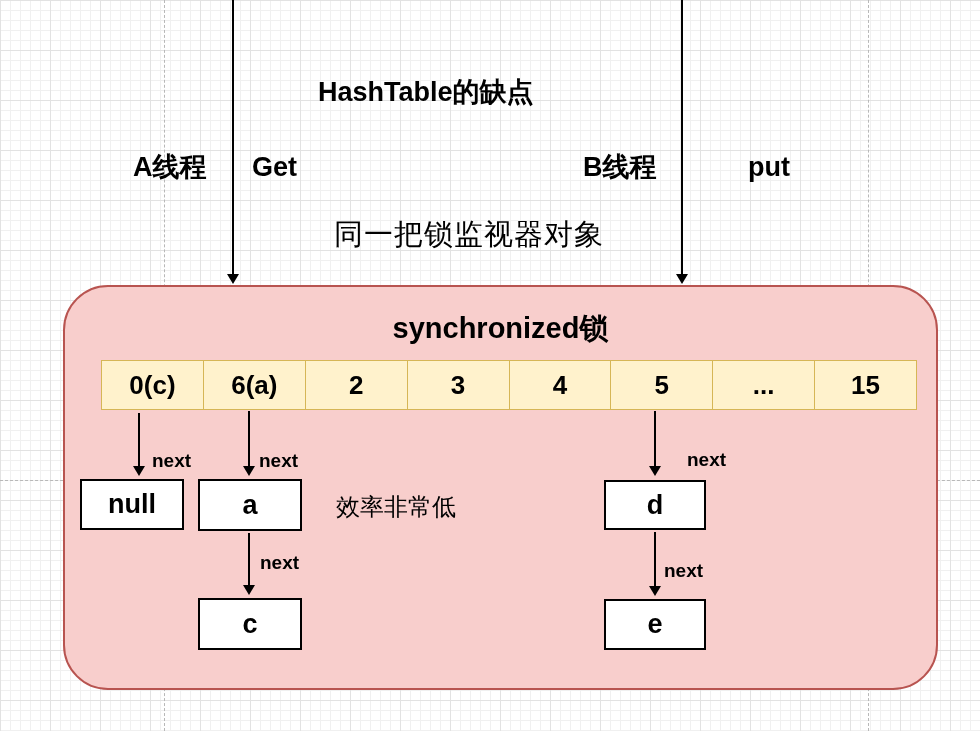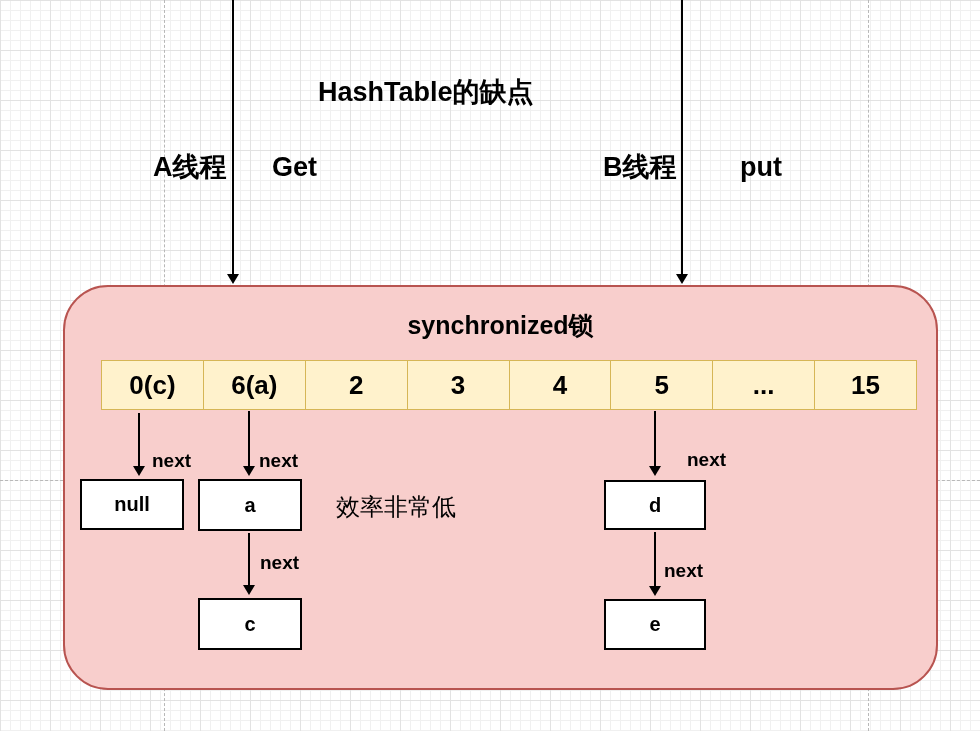--- a/index.html
+++ b/index.html
@@ -52,41 +52,41 @@
   }
   .varrow .head {
     position: absolute; bottom: 0; left: 50%; transform: translateX(-50%);
     width: 0; height: 0;
     border-left: 6px solid transparent;
     border-right: 6px solid transparent;
     border-top: 10px solid var(--arrow-color);
   }
 
   .txt { position: absolute; white-space: nowrap; z-index: 5; }
-  .bold-label { font-weight: bold; font-size: 27px; margin-left: 20px; }
+  .bold-label { font-weight: bold; font-size: 27px; }
   .serif-cn { font-family: "DejaVu Serif", "Liberation Serif", serif; }
 
   .diagram-title { left: 318px; top: 74px; font-weight: bold; font-size: 27px; }
   .thread-a-label { left: 133px; top: 149px; }
   .thread-a-action { left: 252px; top: 152px; }
   .thread-b-label { left: 583px; top: 149px; }
-  .thread-b-action { left: 720px; top: 152px; }
+  .thread-b-action { left: 748px; top: 152px; }
   .monitor-note { left: 334px; top: 215px; font-size: 29px; letter-spacing: 1px; }
 
   .lock-container {
     position: absolute; left: 63px; top: 285px;
     width: 875px; height: 405px;
     background: var(--lock-fill);
     border: 2px solid var(--lock-border);
     border-radius: 45px;
     z-index: 2;
   }
   .lock-title {
     left: 63px; top: 309px; width: 875px;
-    text-align: center; font-weight: bold; font-size: 25px;
+    text-align: center; font-weight: bold; font-size: 29px;
   }
 
   .bucket-row {
     position: absolute; left: 101px; top: 360px;
     width: 816px; height: 50px;
     display: flex; z-index: 3;
   }
   .bucket-cell {
     flex: 1;
     background: var(--bucket-fill);
@@ -95,21 +95,21 @@
     display: flex; align-items: center; justify-content: center;
     font-weight: bold; font-size: 26px;
   }
   .bucket-cell:first-child { margin-left: 0; }
 
   .node-box {
     position: absolute; z-index: 3;
     background: var(--node-fill);
     border: 2px solid var(--node-border);
     display: flex; align-items: center; justify-content: center;
-    font-weight: bold; font-size: 20px;
+    font-weight: bold; font-size: 27px;
   }
   .node-null { left: 80px;  top: 479px; width: 104px; height: 51px; }
   .node-a    { left: 198px; top: 479px; width: 104px; height: 52px; }
   .node-c    { left: 198px; top: 598px; width: 104px; height: 52px; }
   .node-d    { left: 604px; top: 480px; width: 102px; height: 50px; }
   .node-e    { left: 604px; top: 599px; width: 102px; height: 51px; }
 
   .next-label { font-weight: bold; font-size: 19px; z-index: 5; }
   .next-1 { left: 152px; top: 450px; }
   .next-2 { left: 259px; top: 450px; }
@@ -136,20 +136,21 @@
 
   <div class="boundary-v" style="left:164px"></div>
   <div class="boundary-v" style="left:868px"></div>
   <div class="boundary-h" style="top:480px"></div>
 
   <div class="txt diagram-title">HashTable的缺点</div>
   <div class="txt bold-label thread-a-label">A线程</div>
   <div class="txt bold-label thread-a-action">Get</div>
   <div class="txt bold-label thread-b-label">B线程</div>
   <div class="txt bold-label thread-b-action">put</div>
+  <div class="txt serif-cn monitor-note">同一把锁监视器对象</div>
 
   <div class="varrow arr-thread-a">
     <div class="shaft"></div>
     <div class="head"></div>
   </div>
   <div class="varrow arr-thread-b">
     <div class="shaft"></div>
     <div class="head"></div>
   </div>
 

